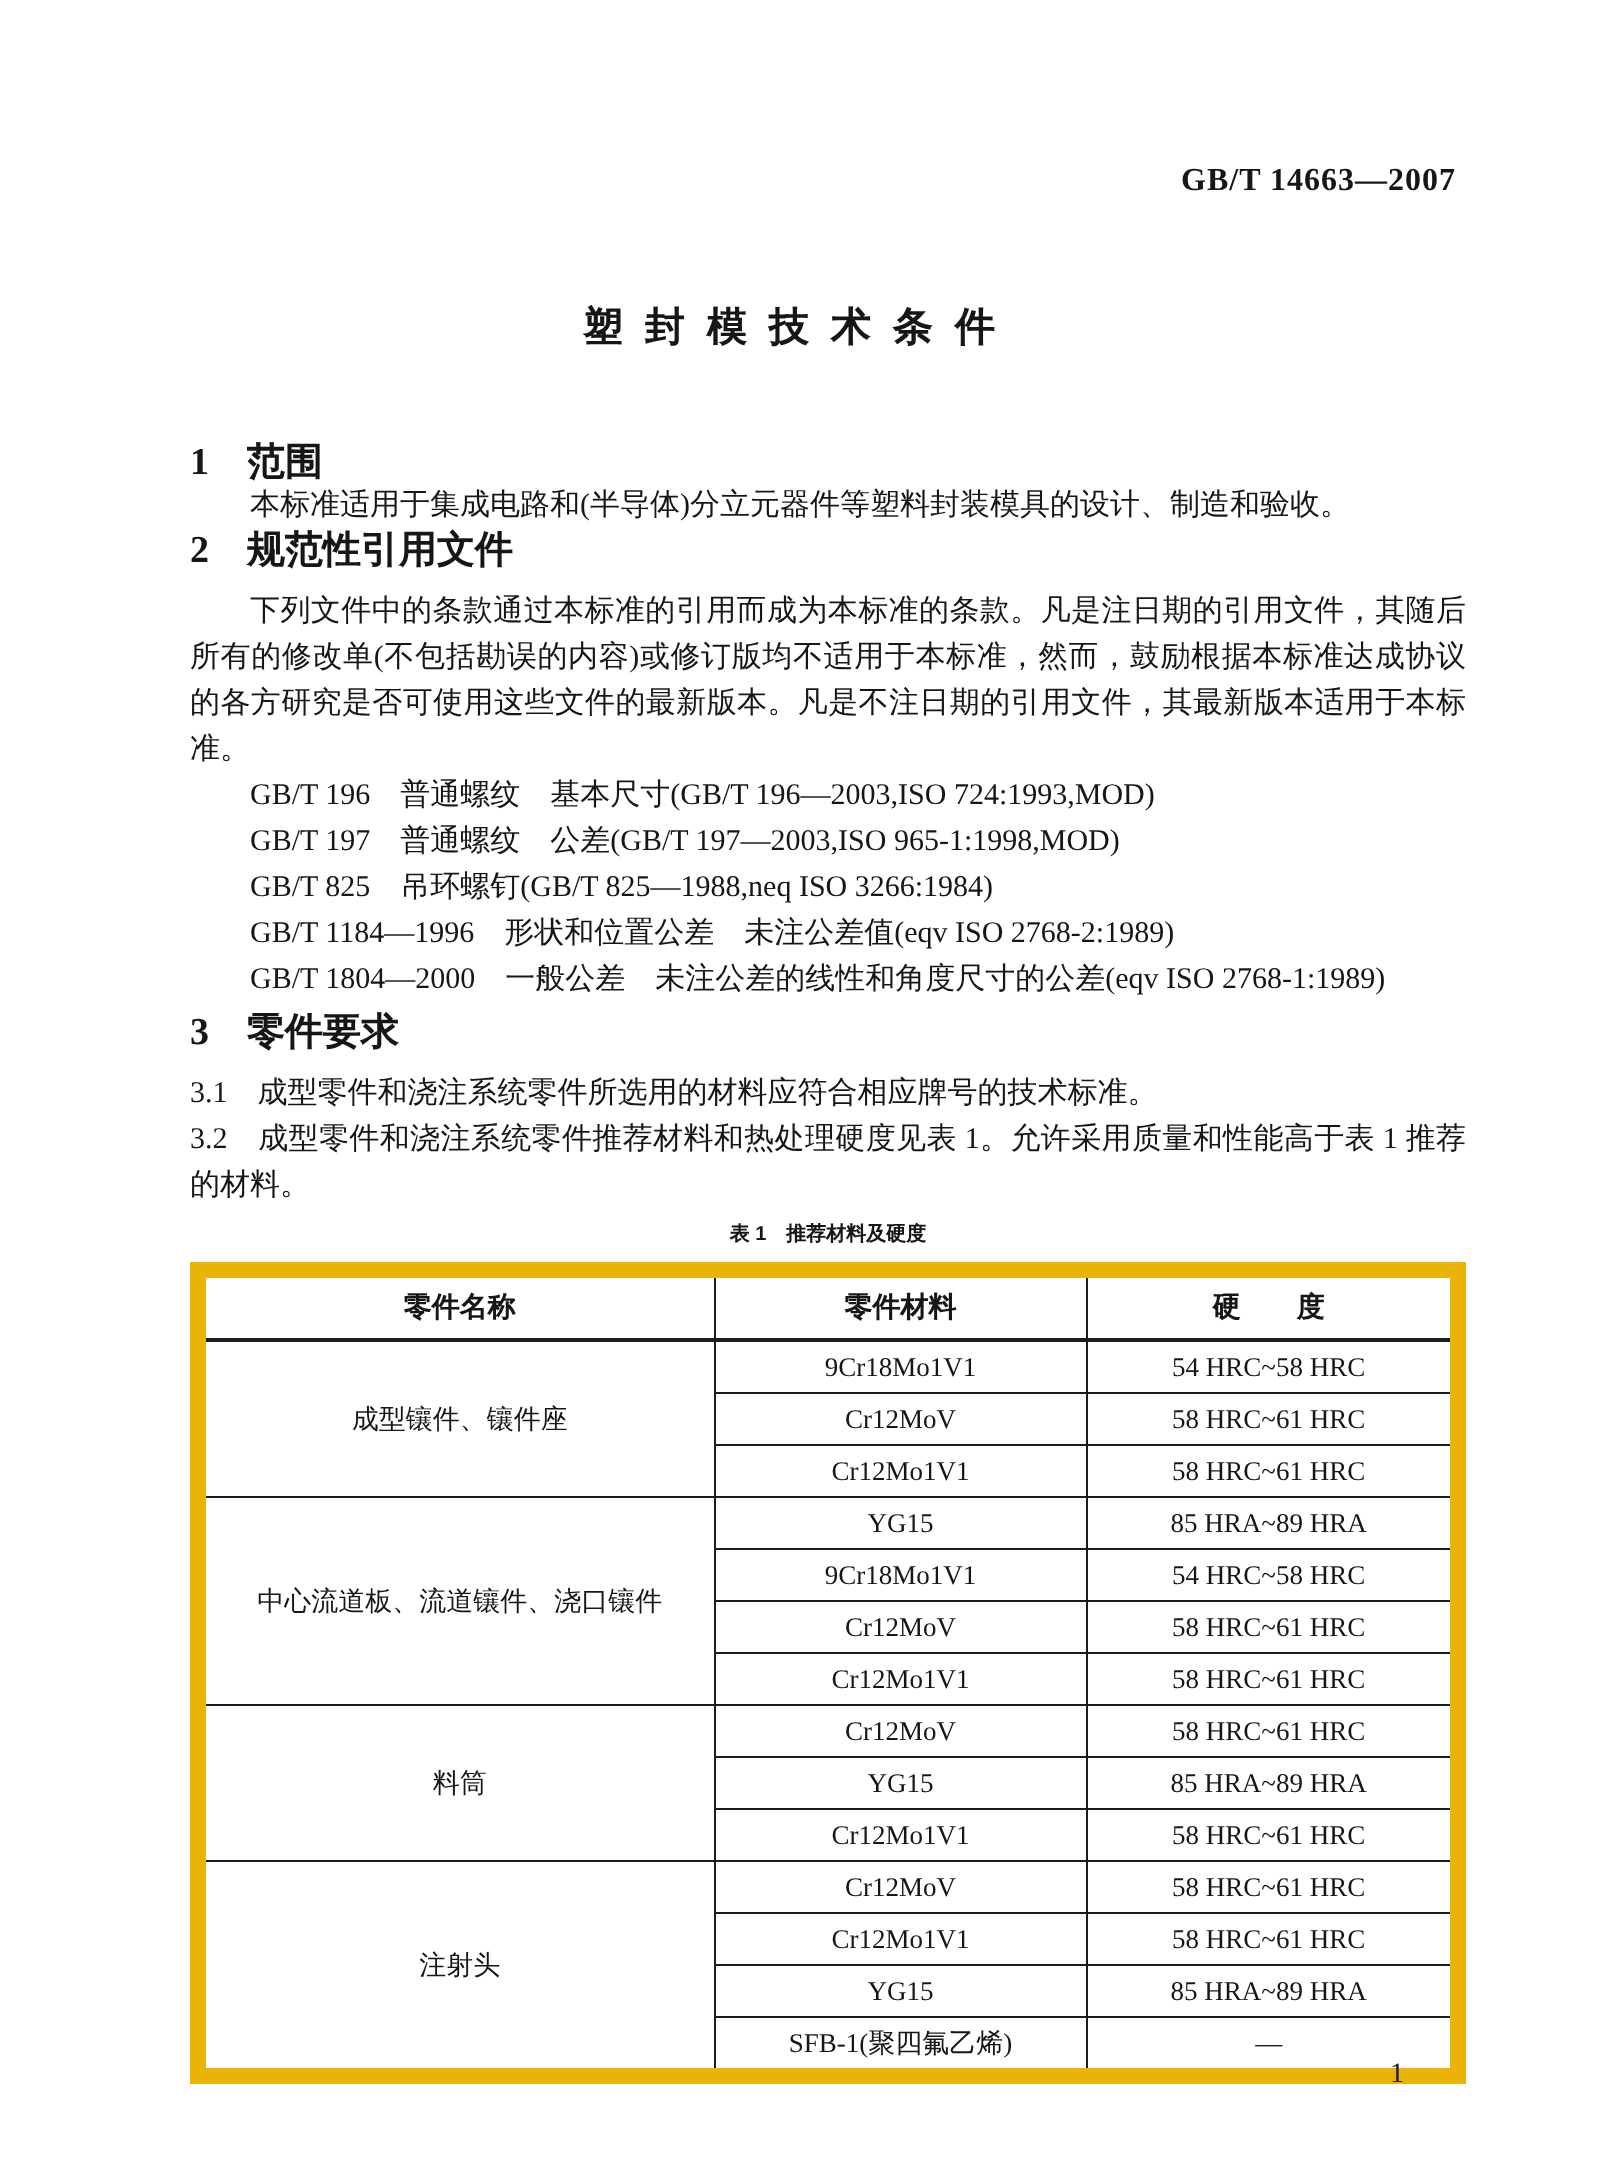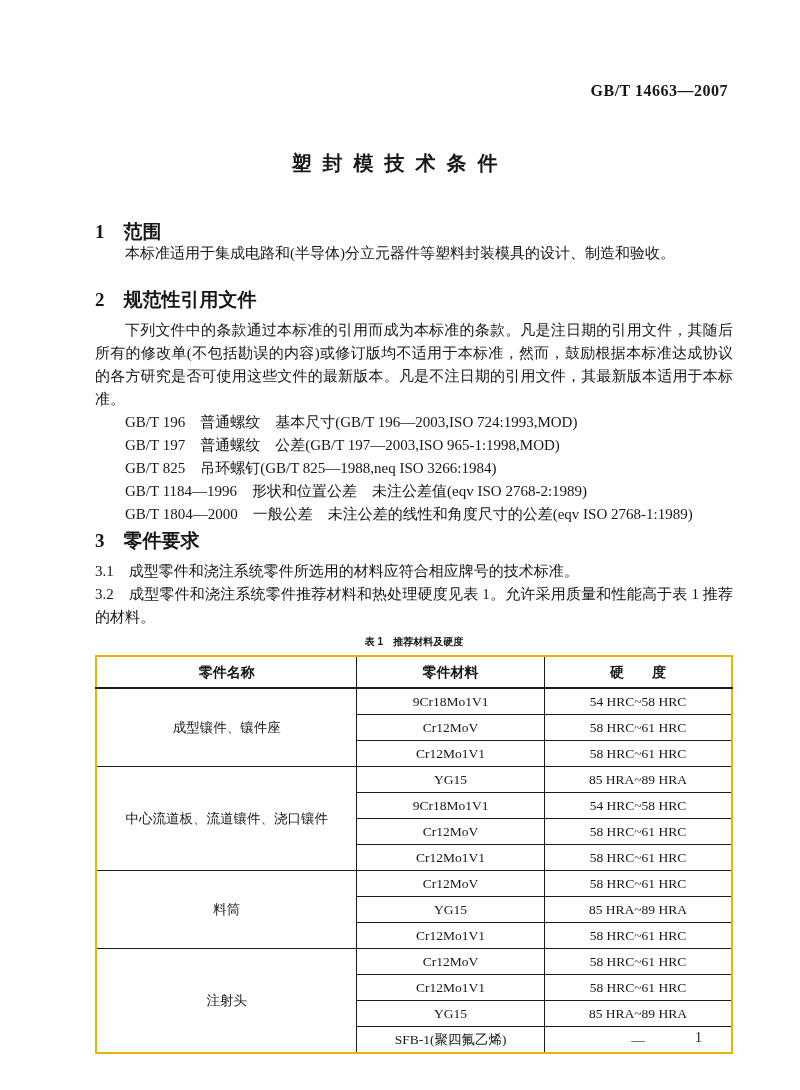--- a/index.html
+++ b/index.html
@@ -29,37 +29,37 @@
     letter-spacing:11px;z-index:1;
   }
   .content{
     position:absolute;top:222px;left:95px;width:638px;z-index:1;
     font-size:15px;line-height:23px;
   }
   .sec-heading{
     font-family:Liberation Serif, serif;
     font-size:19px;font-weight:bold;line-height:20px;margin:0;
   }
-  .sec-heading.h2{margin-top:25px;}
+  .sec-heading.h2{margin-top:1px;}
   .sec-heading.h3{margin-top:5px;}
   p.body-p{margin:0;text-indent:2em;}
   p.first{margin-top:13px;}
   p.intro{margin-top:9px;text-align:justify;}
   .refs{margin:0;padding:0 0 0 2em;list-style:none;}
   .refs li{margin:0;}
   p.clause{margin:0;text-align:justify;}
   p.clause.c31{margin-top:9px;}
   .tbl-caption{
     margin:3px 0 3px 0;text-align:center;
     font-family:"Liberation Sans","DejaVu Sans",sans-serif;
     font-size:10px;font-weight:bold;line-height:20px;
   }
   table.materials{
     width:100%;border-collapse:collapse;
-    border:2px solid #eab308;
+    border:8px solid #eab308;
     font-size:13.5px;
     padding-left:24px;
   }
   table.materials th{
     border:1px solid #1c1c1c;border-bottom:2px solid #1c1c1c;
     height:30px;font-weight:bold;font-size:14px;
     text-align:center;padding:0 4px;
   }
   table.materials td{
     border:1px solid #1c1c1c;

